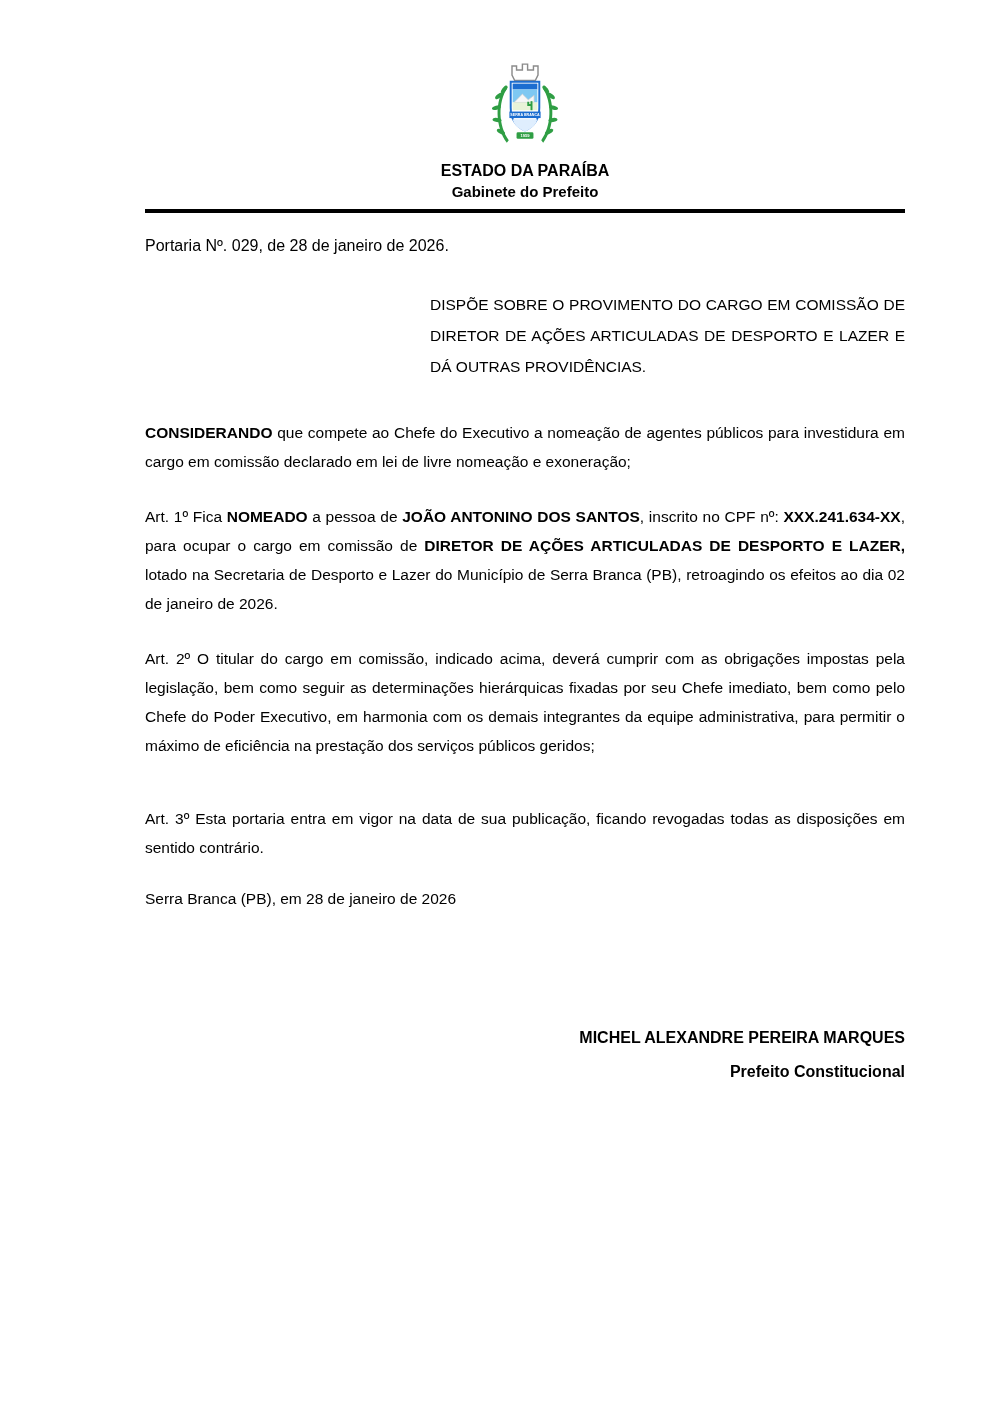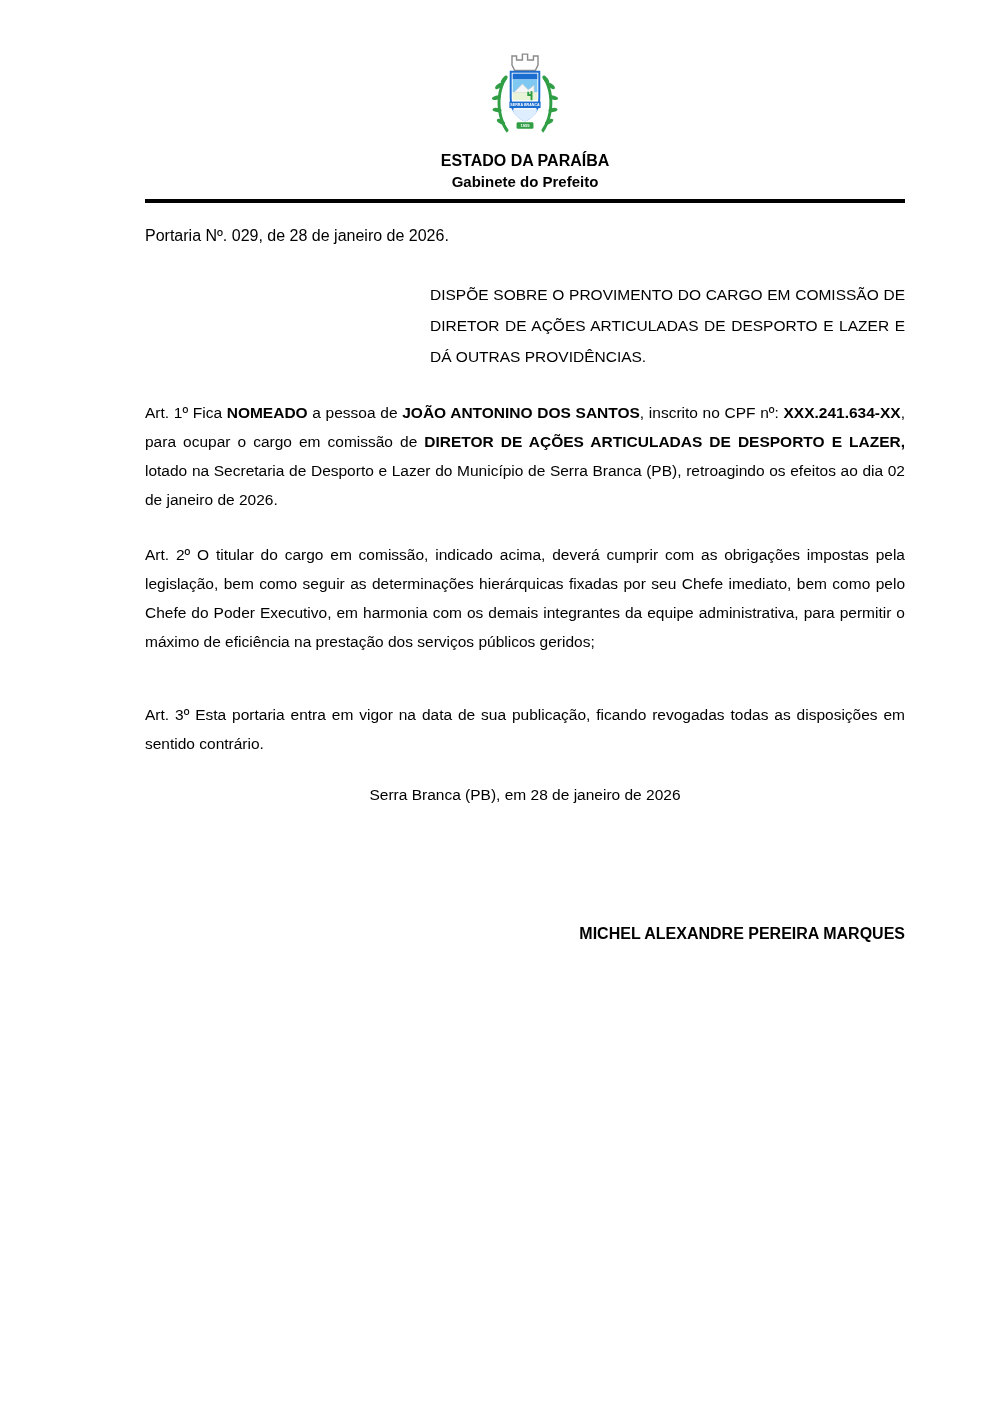--- a/index.html
+++ b/index.html
@@ -1,19 +1,19 @@
 <!DOCTYPE html>
 <html lang="pt-BR"><head>
 <meta charset="utf-8">
 <style>
   html,body { margin:0; padding:0; background:#ffffff; }
   .page {
     position:relative;
     width:1000px; height:1267px;
-    margin:0 auto;
+    margin:10px auto;
     background:#ffffff;
     font-family:"Liberation Sans", sans-serif;
     color:#000000;
     overflow:hidden;
     box-sizing:border-box;
     padding:48px 95px 0 145px;
   }
   .b { font-weight:bold; }
   .doc-header { text-align:center; }
   .crest { display:inline-block; line-height:0; }
@@ -27,21 +27,21 @@
     text-align:justify;
   }
   p.body-par {
     margin:36px 0 0 0;
     font-size:15.5px; line-height:29px;
     text-align:justify;
   }
   p.resolve { margin-top:32px; font-weight:bold; font-size:15.5px; }
   p.art { margin-top:26px; }
   p.art3 { margin-top:44px; }
-  .dateline { margin-top:28px; text-align:center; font-size:15.5px; }
+  .dateline { margin-top:28px; font-size:15.5px; }
   .signature { margin-top:118px; text-align:right; }
   .sig-name { font-weight:bold; font-size:16px; line-height:24px; }
   .sig-role { font-weight:bold; font-size:16px; line-height:24px; margin-top:10px; }
 </style>
 </head>
 <body>
 
 <div class="page">
 
   <header class="doc-header">
@@ -96,27 +96,29 @@
     <div class="h-office">Gabinete do Prefeito</div>
     <hr class="rule">
   </header>
 
   <div class="doc-title">Portaria Nº. 029, de 28 de janeiro de 2026.</div>
 
   <div class="summary">DISPÕE SOBRE O PROVIMENTO DO CARGO EM COMISSÃO DE DIRETOR DE AÇÕES ARTICULADAS DE DESPORTO E LAZER E DÁ OUTRAS PROVIDÊNCIAS.</div>
 
 
 
+  <p class="body-par"><span class="b">CONSIDERANDO</span><span> que compete ao Chefe do Executivo a nomeação de agentes públicos para investidura em cargo em comissão declarado em lei de livre nomeação e exoneração;</span></p>
 
 
   <p class="body-par art"><span>Art. 1º Fica </span><span class="b">NOMEADO</span><span> a pessoa de </span><span class="b">JOÃO ANTONINO DOS SANTOS</span><span>, inscrito no CPF nº: </span><span class="b">XXX.241.634-XX</span><span>, para ocupar o cargo em comissão de </span><span class="b">DIRETOR DE AÇÕES ARTICULADAS DE DESPORTO E LAZER,</span><span> lotado na Secretaria de Desporto e Lazer do Município de Serra Branca (PB), retroagindo os efeitos ao dia 02 de janeiro de 2026.</span></p>
 
   <p class="body-par art">Art. 2º O titular do cargo em comissão, indicado acima, deverá cumprir com as obrigações impostas pela legislação, bem como seguir as determinações hierárquicas fixadas por seu Chefe imediato, bem como pelo Chefe do Poder Executivo, em harmonia com os demais integrantes da equipe administrativa, para permitir o máximo de eficiência na prestação dos serviços públicos geridos;</p>
 
   <p class="body-par art3">Art. 3º Esta portaria entra em vigor na data de sua publicação, ficando revogadas todas as disposições em sentido contrário.</p>
 
   <div class="dateline">Serra Branca (PB), em 28 de janeiro de 2026</div>
 
   <div class="signature">
     <div class="sig-name">MICHEL ALEXANDRE PEREIRA MARQUES</div>
+    <div class="sig-role">Prefeito Constitucional</div>
   </div>
 
 </div>
 
 </body></html>

